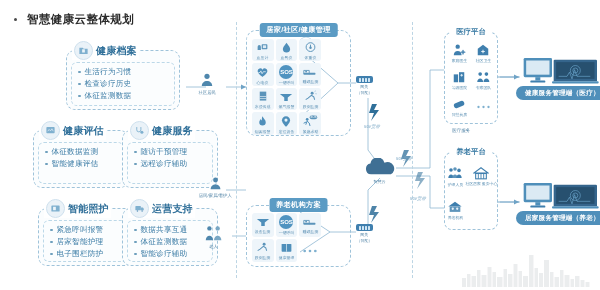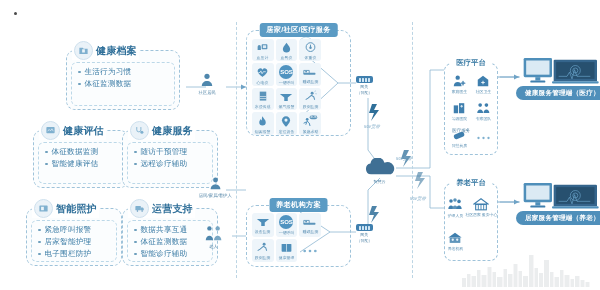--- a/index.html
+++ b/index.html
@@ -64,21 +64,21 @@
     gap:1px;padding:2px 0 1px;
   }
   .gcell.blank{background:transparent;}
   .glabel{font-size:4.2px;color:#5a8fb3;white-space:nowrap;letter-spacing:.1px;transform:scale(.92);}
   .sos{
     width:14px;height:14px;border-radius:50%;background:#4f93c0;color:#fff;
     font-size:6px;font-weight:bold;display:flex;align-items:center;justify-content:center;
   }
 
   
-  .plat{position:absolute;margin-top:31px;}
+  .plat{position:absolute;}
   .plat-frame{position:absolute;inset:0;border:1px dashed #9fc3da;border-radius:8px;}
   .plat-tag{
     position:absolute;left:50%;transform:translate(-50%,-50%);top:0;
     background:#ffffff;color:#3d7da6;font-size:7.4px;font-weight:bold;
     padding:1px 6px;white-space:nowrap;
   }
   .pgrid{position:absolute;display:grid;}
   .pcell{display:flex;flex-direction:column;align-items:center;justify-content:center;gap:1px;}
   .plabel{font-size:4.2px;color:#5a8fb3;white-space:nowrap;transform:scale(.92);text-align:center;}
 
@@ -110,20 +110,21 @@
 
   svg.lines{position:absolute;inset:0;width:600px;height:290px;pointer-events:none;}
 </style>
 </head>
 <body>
 
 <div class="stage">
 
   <div id="title-row">
     <span id="title-bullet"></span>
+    <span id="title-text">智慧健康云整体规划</span>
   </div>
 
   <svg class="lines">
     <g stroke="#8fb8d2" stroke-width="0.8" fill="none">
 
       <path d="M226 87 L246 87" marker-end="url(#ah)"></path>
 
       <path d="M226 190 L246 190"></path>
 
       <path d="M232 236 L246 236"></path>
@@ -181,20 +182,24 @@
       </span>
       <span class="cap-title">健康档案</span>
     </div>
     <div class="cap-inner">
       <div class="cap-li">
           <span class="cap-dot"></span>
           <span class="cap-txt">生活行为习惯</span>
         </div>
       <div class="cap-li">
           <span class="cap-dot"></span>
+          <span class="cap-txt">检查诊疗历史</span>
+        </div>
+      <div class="cap-li">
+          <span class="cap-dot"></span>
           <span class="cap-txt">体征监测数据</span>
         </div>
     </div>
   </div>
 
   <div class="cap" style="left:33px;top:130px;width:96px;height:58px;">
     <div class="cap-frame"></div>
     <div class="cap-head">
       <span class="cap-ico">
         <svg width="11" height="11" viewBox="0 0 16 16">
@@ -232,21 +237,21 @@
           <span class="cap-dot"></span>
           <span class="cap-txt">随访干预管理</span>
         </div>
       <div class="cap-li">
           <span class="cap-dot"></span>
           <span class="cap-txt">远程诊疗辅助</span>
         </div>
     </div>
   </div>
 
-  <div class="cap" style="left:26px;top:208px;width:96px;height:58px;">
+  <div class="cap" style="left:38px;top:208px;width:96px;height:58px;">
     <div class="cap-frame"></div>
     <div class="cap-head">
       <span class="cap-ico">
         <svg width="11" height="11" viewBox="0 0 16 16">
             <rect x="2" y="3.5" width="12" height="9" rx="1" fill="#7fb0cf"></rect>
             <rect x="4.5" y="5.5" width="4" height="5" fill="#eaf4fa"></rect>
           </svg>
       </span>
       <span class="cap-title">智能照护</span>
     </div>
@@ -316,21 +321,21 @@
       <circle cx="7" cy="4" r="2.4" fill="#4f87ad"></circle>
         <path d="M3 17c0-3 1.8-5 4-5s4 2 4 5z" fill="#4f87ad"></path>
       <circle cx="16" cy="4" r="2.4" fill="#79a7c4"></circle>
         <path d="M12 17c0-3 1.8-5 4-5s4 2 4 5z" fill="#79a7c4"></path>
     </svg>
     <span class="actor-label">老人</span>
   </div>
 
   <div class="sol" style="left:246px;top:30px;width:105px;height:106px;">
     <div class="sol-frame"></div>
-    <div class="sol-tag">居家/社区/医疗服务</div>
+    <div class="sol-tag">居家/社区/健康管理</div>
     <div class="grid" style="left:6px;top:9px;right:30px;bottom:5px;grid-template-columns:repeat(3,1fr);grid-template-rows:repeat(4,1fr);">
       <div class="gcell">
         <svg width="13" height="13" viewBox="0 0 16 16">
             <rect x="7" y="4" width="7" height="6" rx=".8" fill="#5b94ba"></rect>
             <rect x="8.5" y="5.3" width="4" height="3.4" fill="#dceaf4"></rect>
             <path d="M4 5a2 2 0 012 2v4H2V7a2 2 0 012-2z" fill="#5b94ba"></path>
           </svg>
         <span class="glabel">血压计</span>
       </div>
       <div class="gcell">

